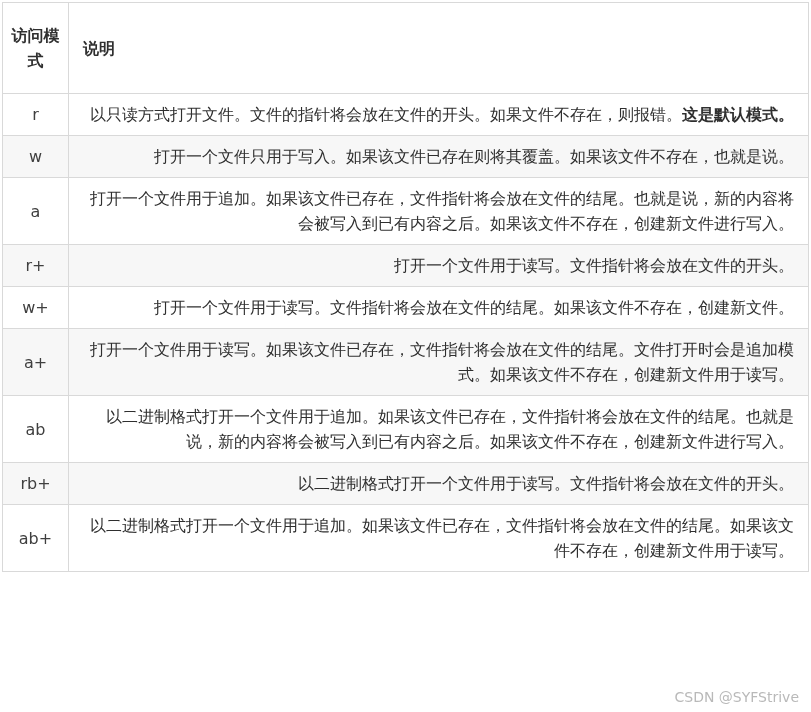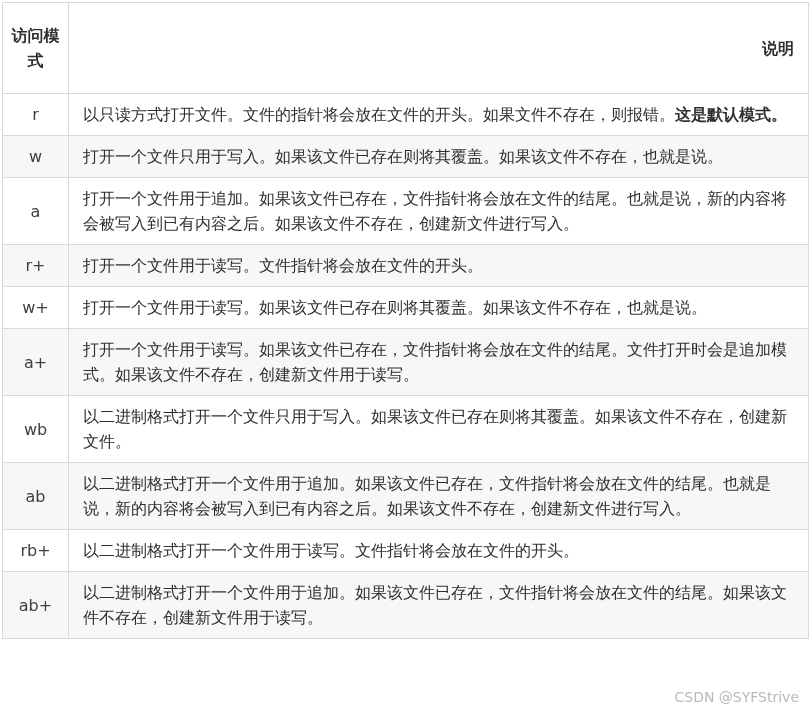--- a/index.html
+++ b/index.html
@@ -27,30 +27,30 @@
     vertical-align: middle;
     word-break: break-all;
   }
   .modes-table th { font-weight: 700; background: #ffffff; }
   .modes-table th.col-mode {
     width: 66px;
     text-align: center;
     padding: 20px 6px;
   }
   .modes-table th.col-desc {
-    text-align: right;
+    text-align: left;
     padding: 8px 14px;
   }
   .modes-table td.mode-cell {
     text-align: center;
     padding: 8px 4px;
     color: #3f3f3f;
   }
   .modes-table td.desc-cell {
-    text-align: left;
+    text-align: right;
     padding: 8px 14px;
   }
   .modes-table tbody tr:nth-child(even) td { background: #f7f7f7; }
   .modes-table strong { font-weight: 700; }
   .watermark {
     position: absolute;
     right: 12px;
     bottom: 6px;
     font-size: 14px;
     line-height: 18px;
@@ -81,29 +81,25 @@
         <tr>
           <td class="mode-cell">a</td>
           <td class="desc-cell"><span>打开一个文件用于追加。如果该文件已存在，文件指针将会放在文件的结尾。也就是说，新的内容将会被写入到已有内容之后。如果该文件不存在，创建新文件进行写入。</span></td>
         </tr>
         <tr>
           <td class="mode-cell">r+</td>
           <td class="desc-cell"><span>打开一个文件用于读写。文件指针将会放在文件的开头。</span></td>
         </tr>
         <tr>
           <td class="mode-cell">w+</td>
-          <td class="desc-cell"><span>打开一个文件用于读写。如果该文件已存在则将其覆盖。如果该文件不存在，也就是说。</span></td>
+          <td class="desc-cell"><span>打开一个文件用于读写。文件指针将会放在文件的结尾。如果该文件不存在，创建新文件。</span></td>
         </tr>
         <tr>
           <td class="mode-cell">a+</td>
           <td class="desc-cell"><span>打开一个文件用于读写。如果该文件已存在，文件指针将会放在文件的结尾。文件打开时会是追加模式。如果该文件不存在，创建新文件用于读写。</span></td>
-        </tr>
-        <tr>
-          <td class="mode-cell">wb</td>
-          <td class="desc-cell"><span>以二进制格式打开一个文件只用于写入。如果该文件已存在则将其覆盖。如果该文件不存在，创建新文件。</span></td>
         </tr>
         <tr>
           <td class="mode-cell">ab</td>
           <td class="desc-cell"><span>以二进制格式打开一个文件用于追加。如果该文件已存在，文件指针将会放在文件的结尾。也就是说，新的内容将会被写入到已有内容之后。如果该文件不存在，创建新文件进行写入。</span></td>
         </tr>
         <tr>
           <td class="mode-cell">rb+</td>
           <td class="desc-cell"><span>以二进制格式打开一个文件用于读写。文件指针将会放在文件的开头。</span></td>
         </tr>
         <tr>

